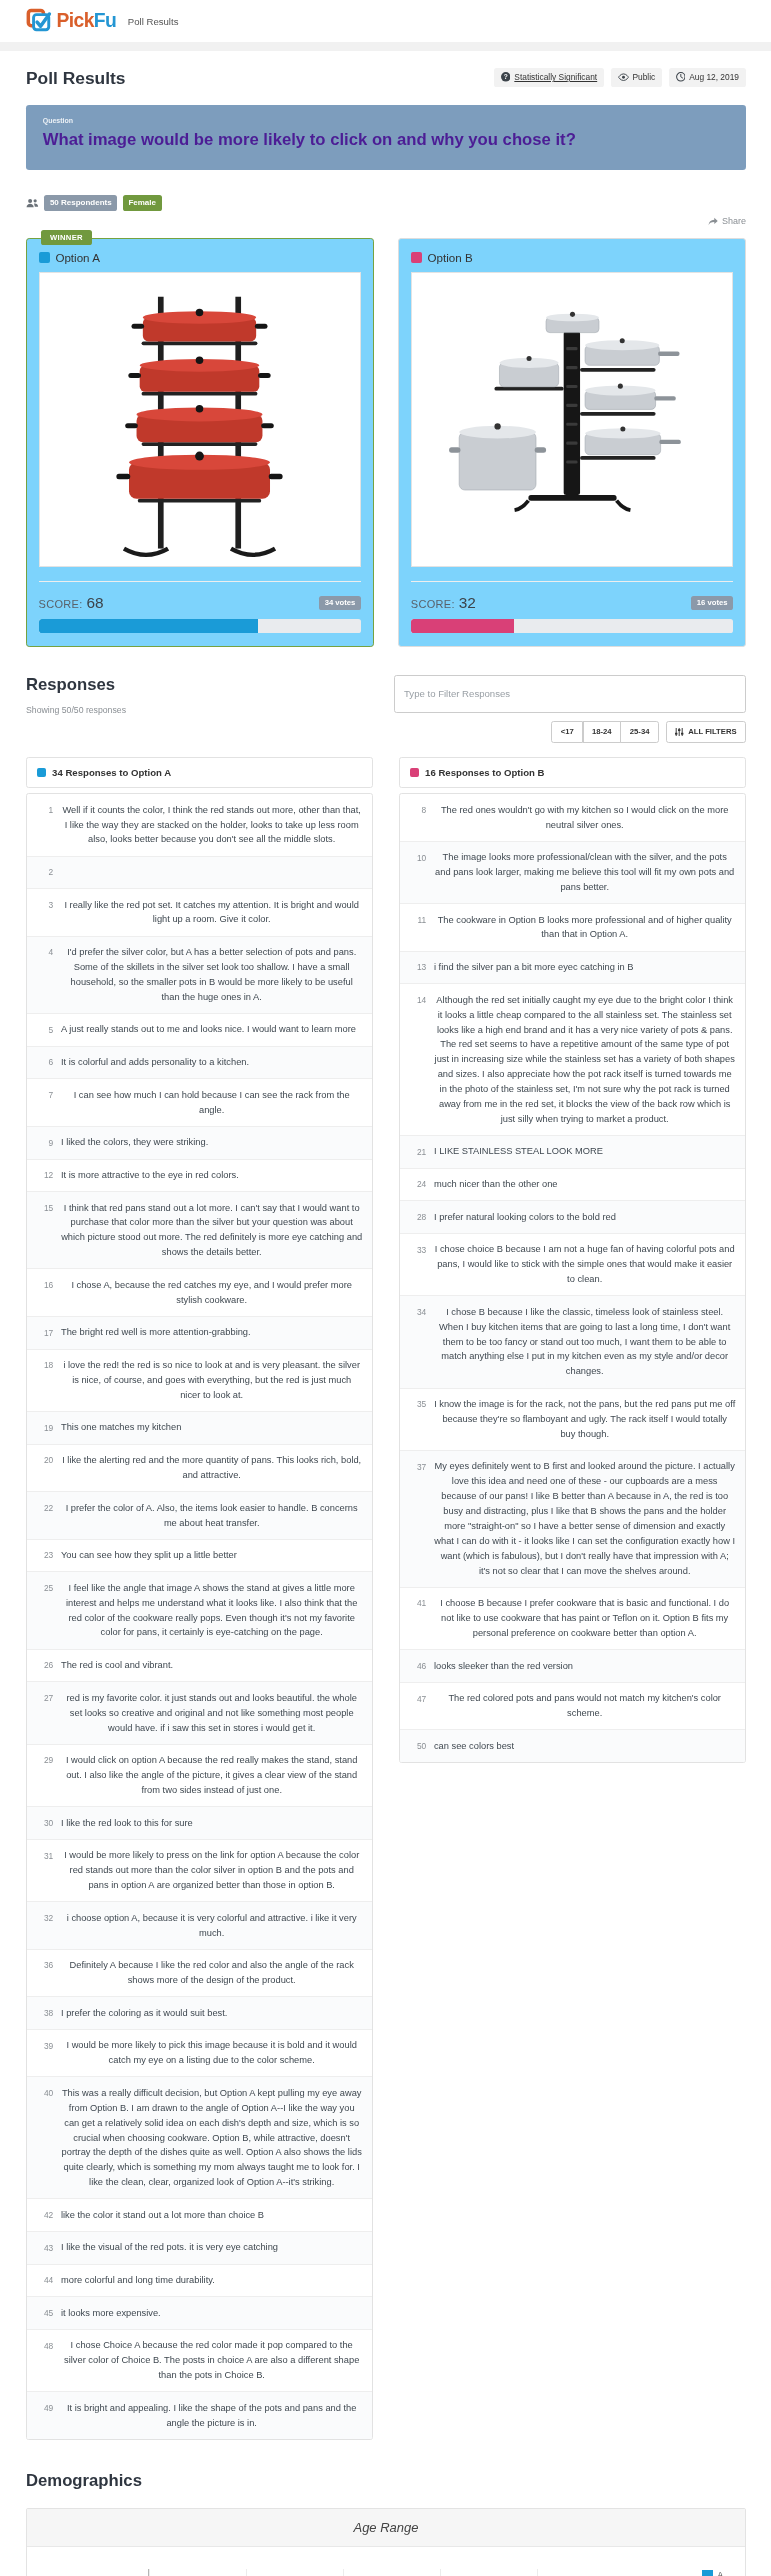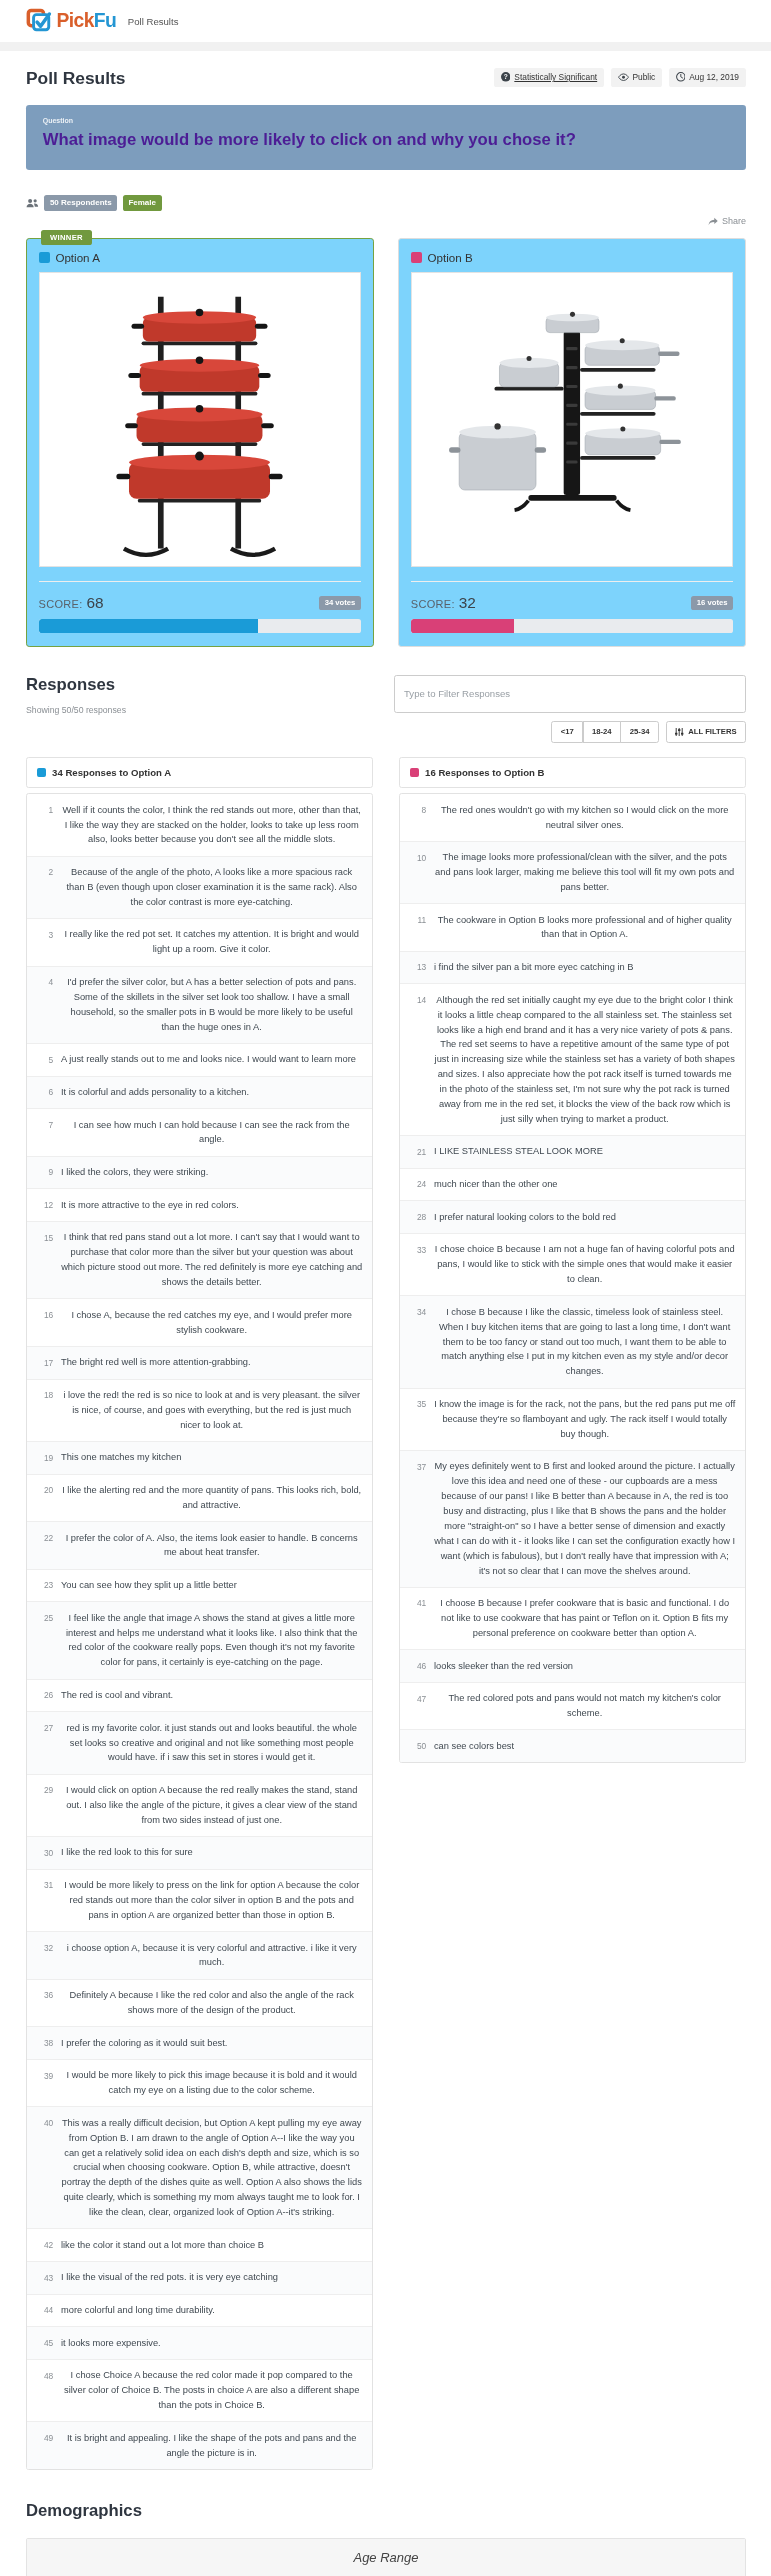--- a/index.html
+++ b/index.html
@@ -346,21 +346,20 @@
           <span class="swatch" style="--accent:#1a9bd7"></span>
           <span class="resp-col-title">34 Responses to Option A</span>
         </div>
         <div class="resp-list">
             <div class="resp-row">
               <span class="resp-num">1</span>
               <span class="resp-text">Well if it counts the color, I think the red stands out more, other than that, I like the way they are stacked on the holder, looks to take up less room also, looks better because you don't see all the middle slots.</span>
             </div>
             <div class="resp-row">
               <span class="resp-num">2</span>
-              <span class="resp-text">Because of the angle of the photo, A looks like a more spacious rack than B (even though upon closer examination it is the same rack). Also the color contrast is more eye-catching.</span>
             </div>
             <div class="resp-row">
               <span class="resp-num">3</span>
               <span class="resp-text">I really like the red pot set. It catches my attention. It is bright and would light up a room. Give it color.</span>
             </div>
             <div class="resp-row">
               <span class="resp-num">4</span>
               <span class="resp-text">I'd prefer the silver color, but A has a better selection of pots and pans. Some of the skillets in the silver set look too shallow. I have a small household, so the smaller pots in B would be more likely to be useful than the huge ones in A.</span>
             </div>
             <div class="resp-row">

